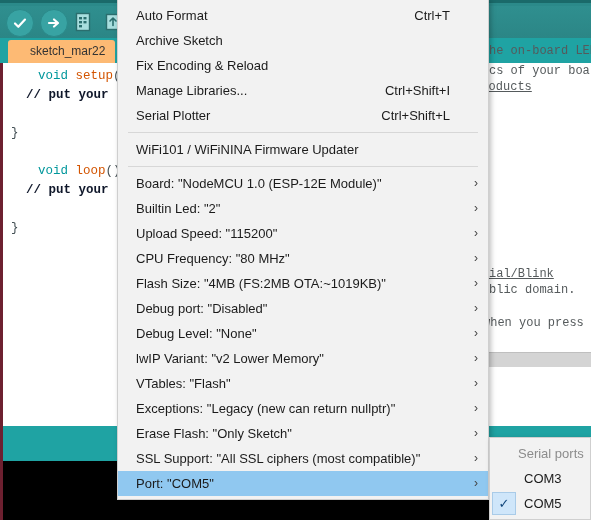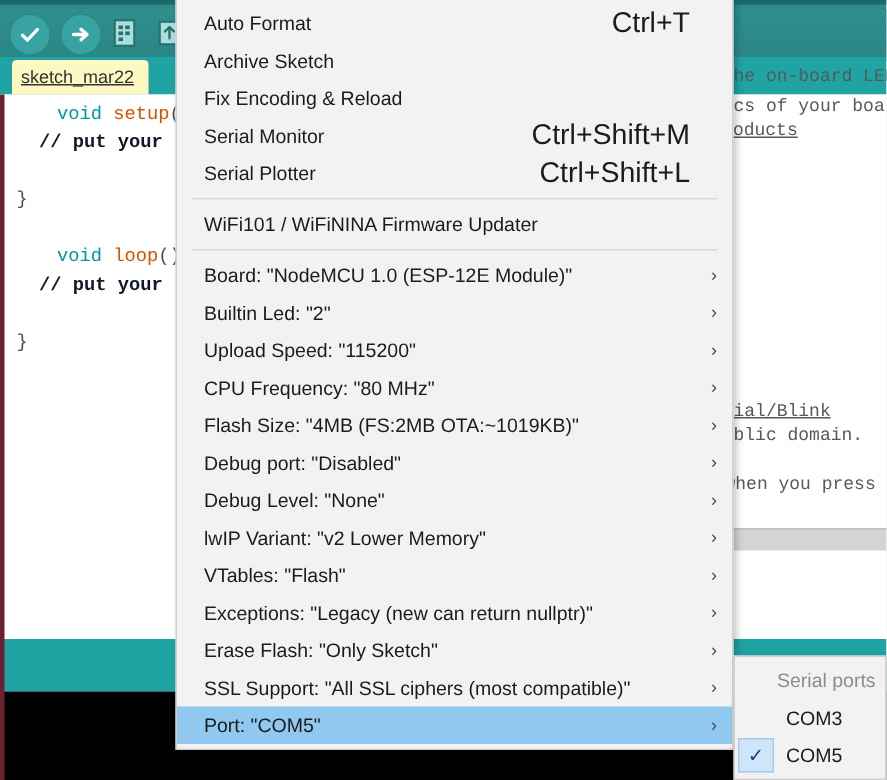--- a/index.html
+++ b/index.html
@@ -46,29 +46,28 @@
   .tbtn svg { display:block; }
 
   .tabstrip {
     position: absolute; left: 0; top: 38px;
     width: 591px; height: 25px;
     background: #1fa3a3;
   }
   .tab {
     position: absolute; left: 8px; top: 2px;
     height: 23px;
-    padding: 4px 10px 0 6px;
-    background: #fef9c3;
+    padding: 4px 10px 0 22px;
+    background: #fdba74;
     color: #333;
     font-size: 12px;
     border-top-left-radius: 3px;
     border-top-right-radius: 3px;
     box-sizing: border-box;
     white-space: nowrap;
-    text-decoration: underline;
   }
 
   .editor {
     position: absolute; left: 0; top: 63px;
     width: 591px; height: 363px;
     background: #ffffff;
     border-left: 3px solid #6d2030;
     box-sizing: border-box;
     overflow: hidden;
   }
@@ -154,22 +153,22 @@
     color: #1b1b1b;
     padding: 0 24px 0 18px;
     white-space: nowrap;
     box-sizing: border-box;
   }
   .mi.sel {
     background: #90c8f0;
   }
   .mi .shortcut {
     position: absolute;
-    right: 28px; top: 0;
-    font-size: 19px;
+    right: 38px; top: 0;
+    font-size: 13px;
     color: #1b1b1b;
     text-align: right;
   }
   .mi .arrow {
     position: absolute;
     right: 10px; top: 0;
     font-size: 12px;
     color: #444;
   }
   .sep {
@@ -286,21 +285,21 @@
         <div class="doctext" style="left: 489px; top: 257px; margin-top: 26px;">blic domain.</div>
         <div class="doctext doclink" style="left: 489px; top: 267px;">ial/Blink</div>
         <div class="doctext" style="left: 483px; top: 316px;">when you press</div>
       </div>
   </div>
 
   <div class="menu" id="tools-menu">
       <div class="mi"><span>Auto Format</span><span class="shortcut">Ctrl+T</span></div>
       <div class="mi"><span>Archive Sketch</span></div>
       <div class="mi"><span>Fix Encoding &amp; Reload</span></div>
-      <div class="mi"><span>Serial Monitor</span><span class="shortcut">Ctrl+Shift+M</span></div>
+      <div class="mi"><span>Manage Libraries...</span><span class="shortcut">Ctrl+Shift+I</span></div>
       <div class="mi"><span>Serial Plotter</span><span class="shortcut">Ctrl+Shift+L</span></div>
       <div class="sep"></div>
       <div class="mi"><span>WiFi101 / WiFiNINA Firmware Updater</span></div>
       <div class="sep"></div>
       <div class="mi"><span>Board: "NodeMCU 1.0 (ESP-12E Module)"</span><span class="arrow">›</span></div>
       <div class="mi"><span>Builtin Led: "2"</span><span class="arrow">›</span></div>
       <div class="mi"><span>Upload Speed: "115200"</span><span class="arrow">›</span></div>
       <div class="mi"><span>CPU Frequency: "80 MHz"</span><span class="arrow">›</span></div>
       <div class="mi"><span>Flash Size: "4MB (FS:2MB OTA:~1019KB)"</span><span class="arrow">›</span></div>
       <div class="mi"><span>Debug port: "Disabled"</span><span class="arrow">›</span></div>

